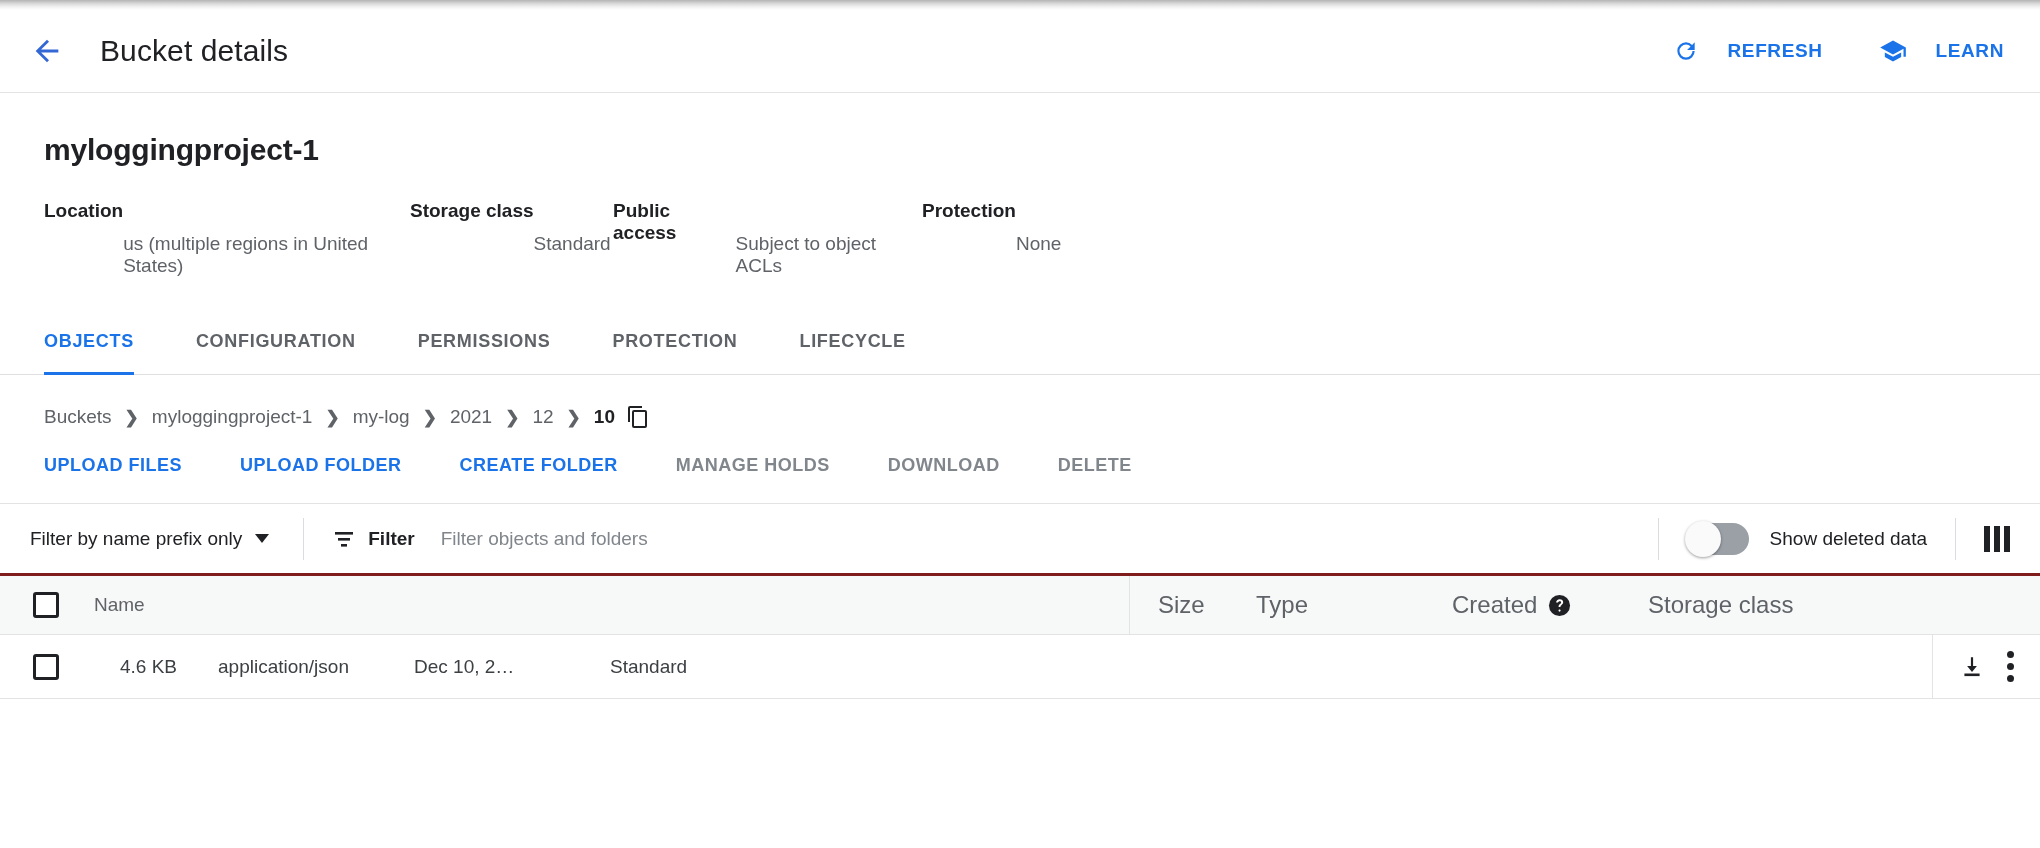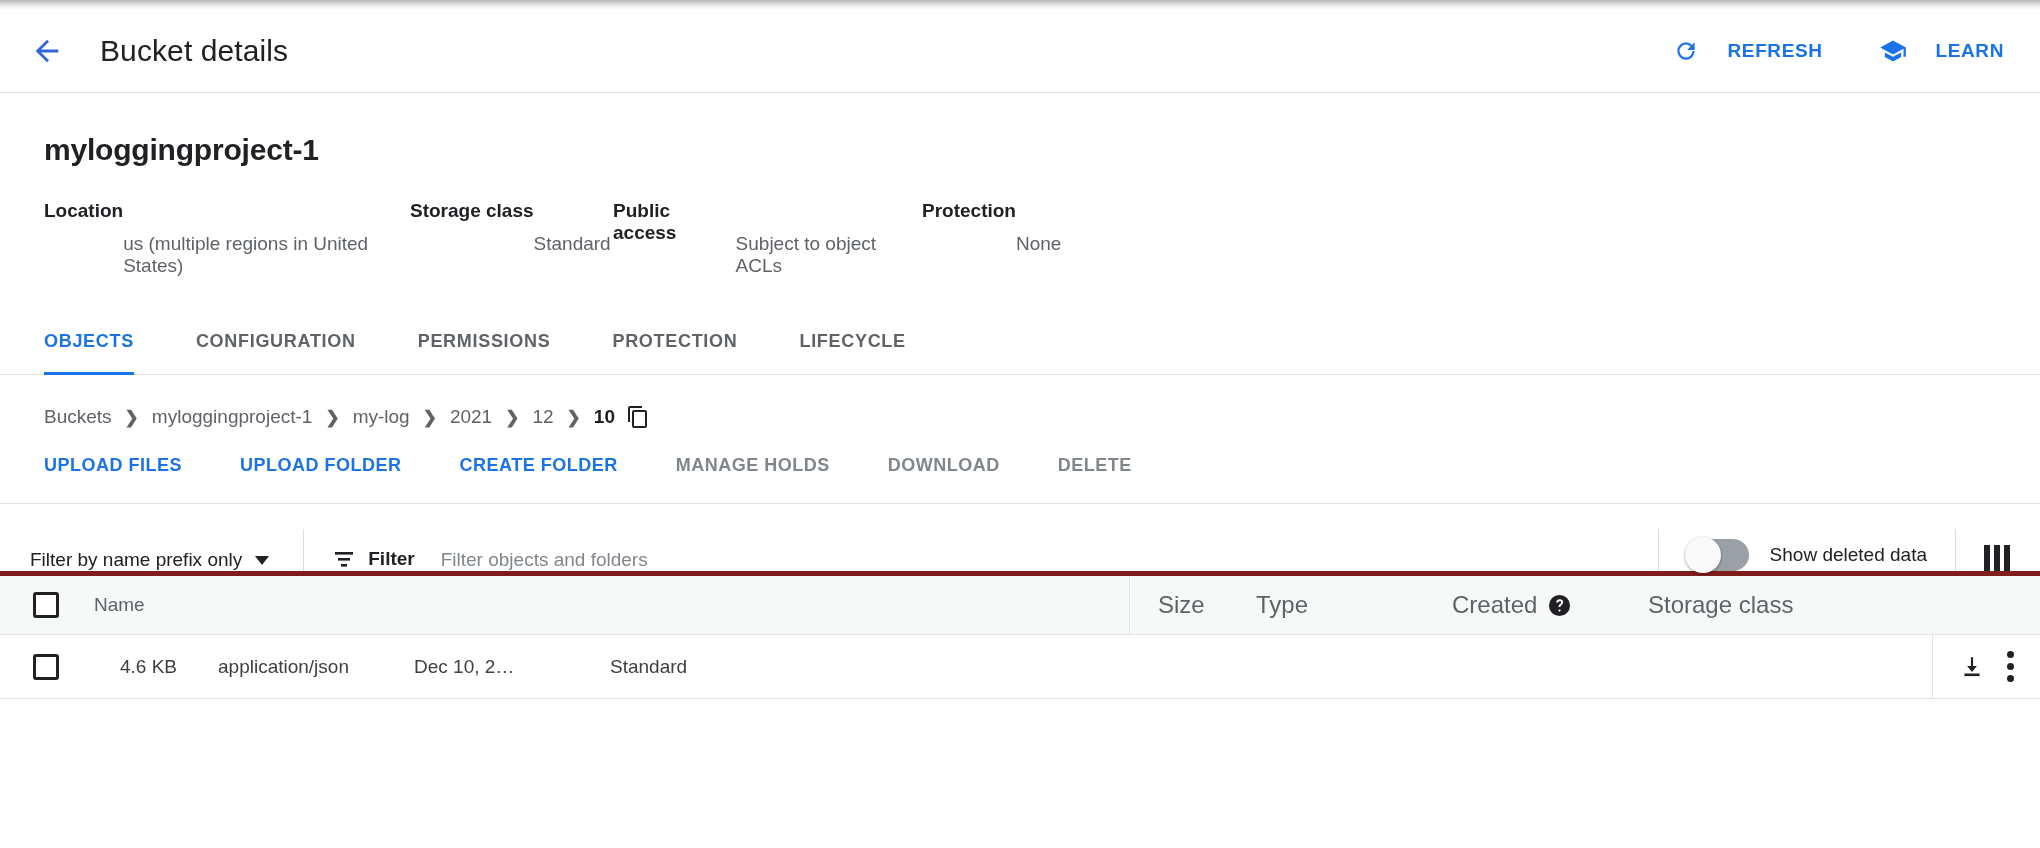--- a/index.html
+++ b/index.html
@@ -134,24 +134,24 @@
     color: #1a73e8;
     margin-right: 58px;
     cursor: pointer;
     white-space: nowrap;
   }
   .action-btn.disabled { color: #80868b; cursor: default; }
 
   
   .filterbar {
     display: flex;
-    align-items: flex-end;
+    align-items: center;
     height: 72px;
     padding: 0 30px 0 30px;
-    border-bottom: 5px solid #7f1d1d;
+    border-bottom: 3px solid #7f1d1d;
   }
   .filter-select {
     display: flex; align-items: center; gap: 13px;
     font-size: 19px; color: #202124;
     cursor: pointer;
     padding-right: 6px;
   }
   .caret {
     width: 0; height: 0;
     border-left: 7px solid transparent;

